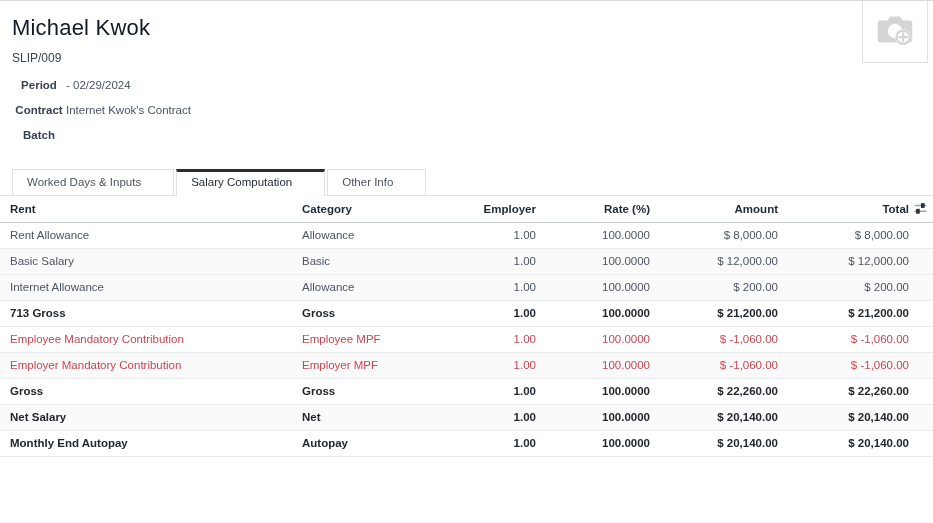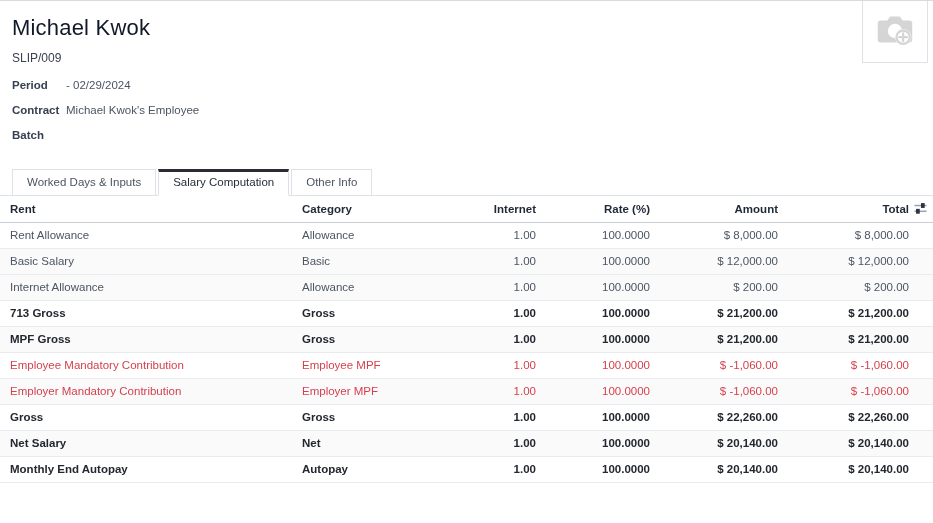--- a/index.html
+++ b/index.html
@@ -11,21 +11,21 @@
   }
   .sheet { position: relative; width: 933px; height: 522px; }
 
   
   .head { position: relative; padding: 14px 12px 0 12px; }
   .employee-name { font-size: 22px; font-weight: 400; color: #111827; letter-spacing: 0.2px; }
   .slip-ref { font-size: 12px; color: #374151; margin-top: 10px; }
 
   .fields { margin-top: 14px; font-size: 11.5px; }
   .field-row { display: flex; align-items: baseline; height: 25px; }
-  .field-label { width: 54px; font-weight: 700; color: #374151; flex: 0 0 auto; }
+  .field-label { width: 54px; font-weight: 700; color: #374151; flex: 0 0 auto; text-align: center; }
   .field-label sup { font-size: 8px; color: #374151; font-weight: 700; }
   .field-value { color: #4b5563; }
   .period-from { width: 171px; }
 
   
   .camera-box {
     position: absolute; top: -4px; right: 5px;
     width: 66px; height: 66px;
     border: 1px solid #dee2e6; background: #fff;
     display: flex; align-items: center; justify-content: center;
@@ -36,21 +36,21 @@
   .tabs {
     display: flex; align-items: flex-end;
     padding-left: 12px; margin-top: 12px;
     border-bottom: 1px solid #dee2e6;
     height: 30px;
   }
   .tab {
     font-size: 11.5px; color: #4b5563;
     border: 1px solid #dee2e6;
     background: #fff;
-    padding: 6px 14px 7px 14px;
+    padding: 6px 32px 7px 14px;
     margin-bottom: -1px;
     cursor: pointer;
     white-space: nowrap;
   }
   .tab + .tab { margin-left: 2px; }
   .tab.active {
     border-top: 3px solid #2b2b33;
     border-bottom: 1px solid #fff;
     color: #1f2937;
     padding-top: 4px;
@@ -91,21 +91,21 @@
       </svg>
     </div>
 
     <div class="fields">
       <div class="field-row">
         <span class="field-label">Period</span>
         <span class="field-value">- 02/29/2024</span>
       </div>
       <div class="field-row">
         <span class="field-label">Contract</span>
-        <span class="field-value">Michael Kwok's Employee</span>
+        <span class="field-value">Internet Kwok's Contract</span>
       </div>
       <div class="field-row">
         <span class="field-label">Batch</span>
         <span class="field-value"></span>
       </div>
     </div>
   </div>
 
   <div class="tabs">
     <div class="tab">Worked Days &amp; Inputs</div>
@@ -120,21 +120,21 @@
         <col class="c-qty">
       <col class="c-rate">
         <col class="c-amt">
         <col class="c-tot">
         <col class="c-ico">
     </colgroup>
     <thead>
       <tr>
         <th class="cell-left">Rent</th>
         <th class="cell-left">Category</th>
-        <th class="cell-right">Internet</th>
+        <th class="cell-right">Employer</th>
         <th class="cell-right">Rate (%)</th>
         <th class="cell-right">Amount</th>
         <th class="cell-right">Total</th>
         <th class="icon-cell">
           <svg class="opt-cols" width="13" height="13" viewBox="0 0 14 14">
             <rect x="0.5" y="3" width="13" height="1.6" fill="#9aa2ad"></rect>
             <rect x="7.5" y="1.2" width="4" height="5.2" fill="#2b3442"></rect>
             <rect x="0.5" y="9.2" width="13" height="1.6" fill="#9aa2ad"></rect>
             <rect x="2.2" y="7.4" width="4" height="5.2" fill="#2b3442"></rect>
           </svg>
@@ -171,29 +171,20 @@
     </tr>
         <tr class="bold">
       <td class="cell-left">713 Gross</td>
       <td class="cell-left">Gross</td>
       <td class="cell-right">1.00</td>
       <td class="cell-right">100.0000</td>
       <td class="cell-right">$ 21,200.00</td>
       <td class="cell-right">$ 21,200.00</td>
       <td></td>
     </tr>
-        <tr class="striped bold">
-      <td class="cell-left">MPF Gross</td>
-      <td class="cell-left">Gross</td>
-      <td class="cell-right">1.00</td>
-      <td class="cell-right">100.0000</td>
-      <td class="cell-right">$ 21,200.00</td>
-      <td class="cell-right">$ 21,200.00</td>
-      <td></td>
-    </tr>
         <tr class="danger">
       <td class="cell-left">Employee Mandatory Contribution</td>
       <td class="cell-left">Employee MPF</td>
       <td class="cell-right">1.00</td>
       <td class="cell-right">100.0000</td>
       <td class="cell-right">$ -1,060.00</td>
       <td class="cell-right">$ -1,060.00</td>
       <td></td>
     </tr>
         <tr class="striped danger">

